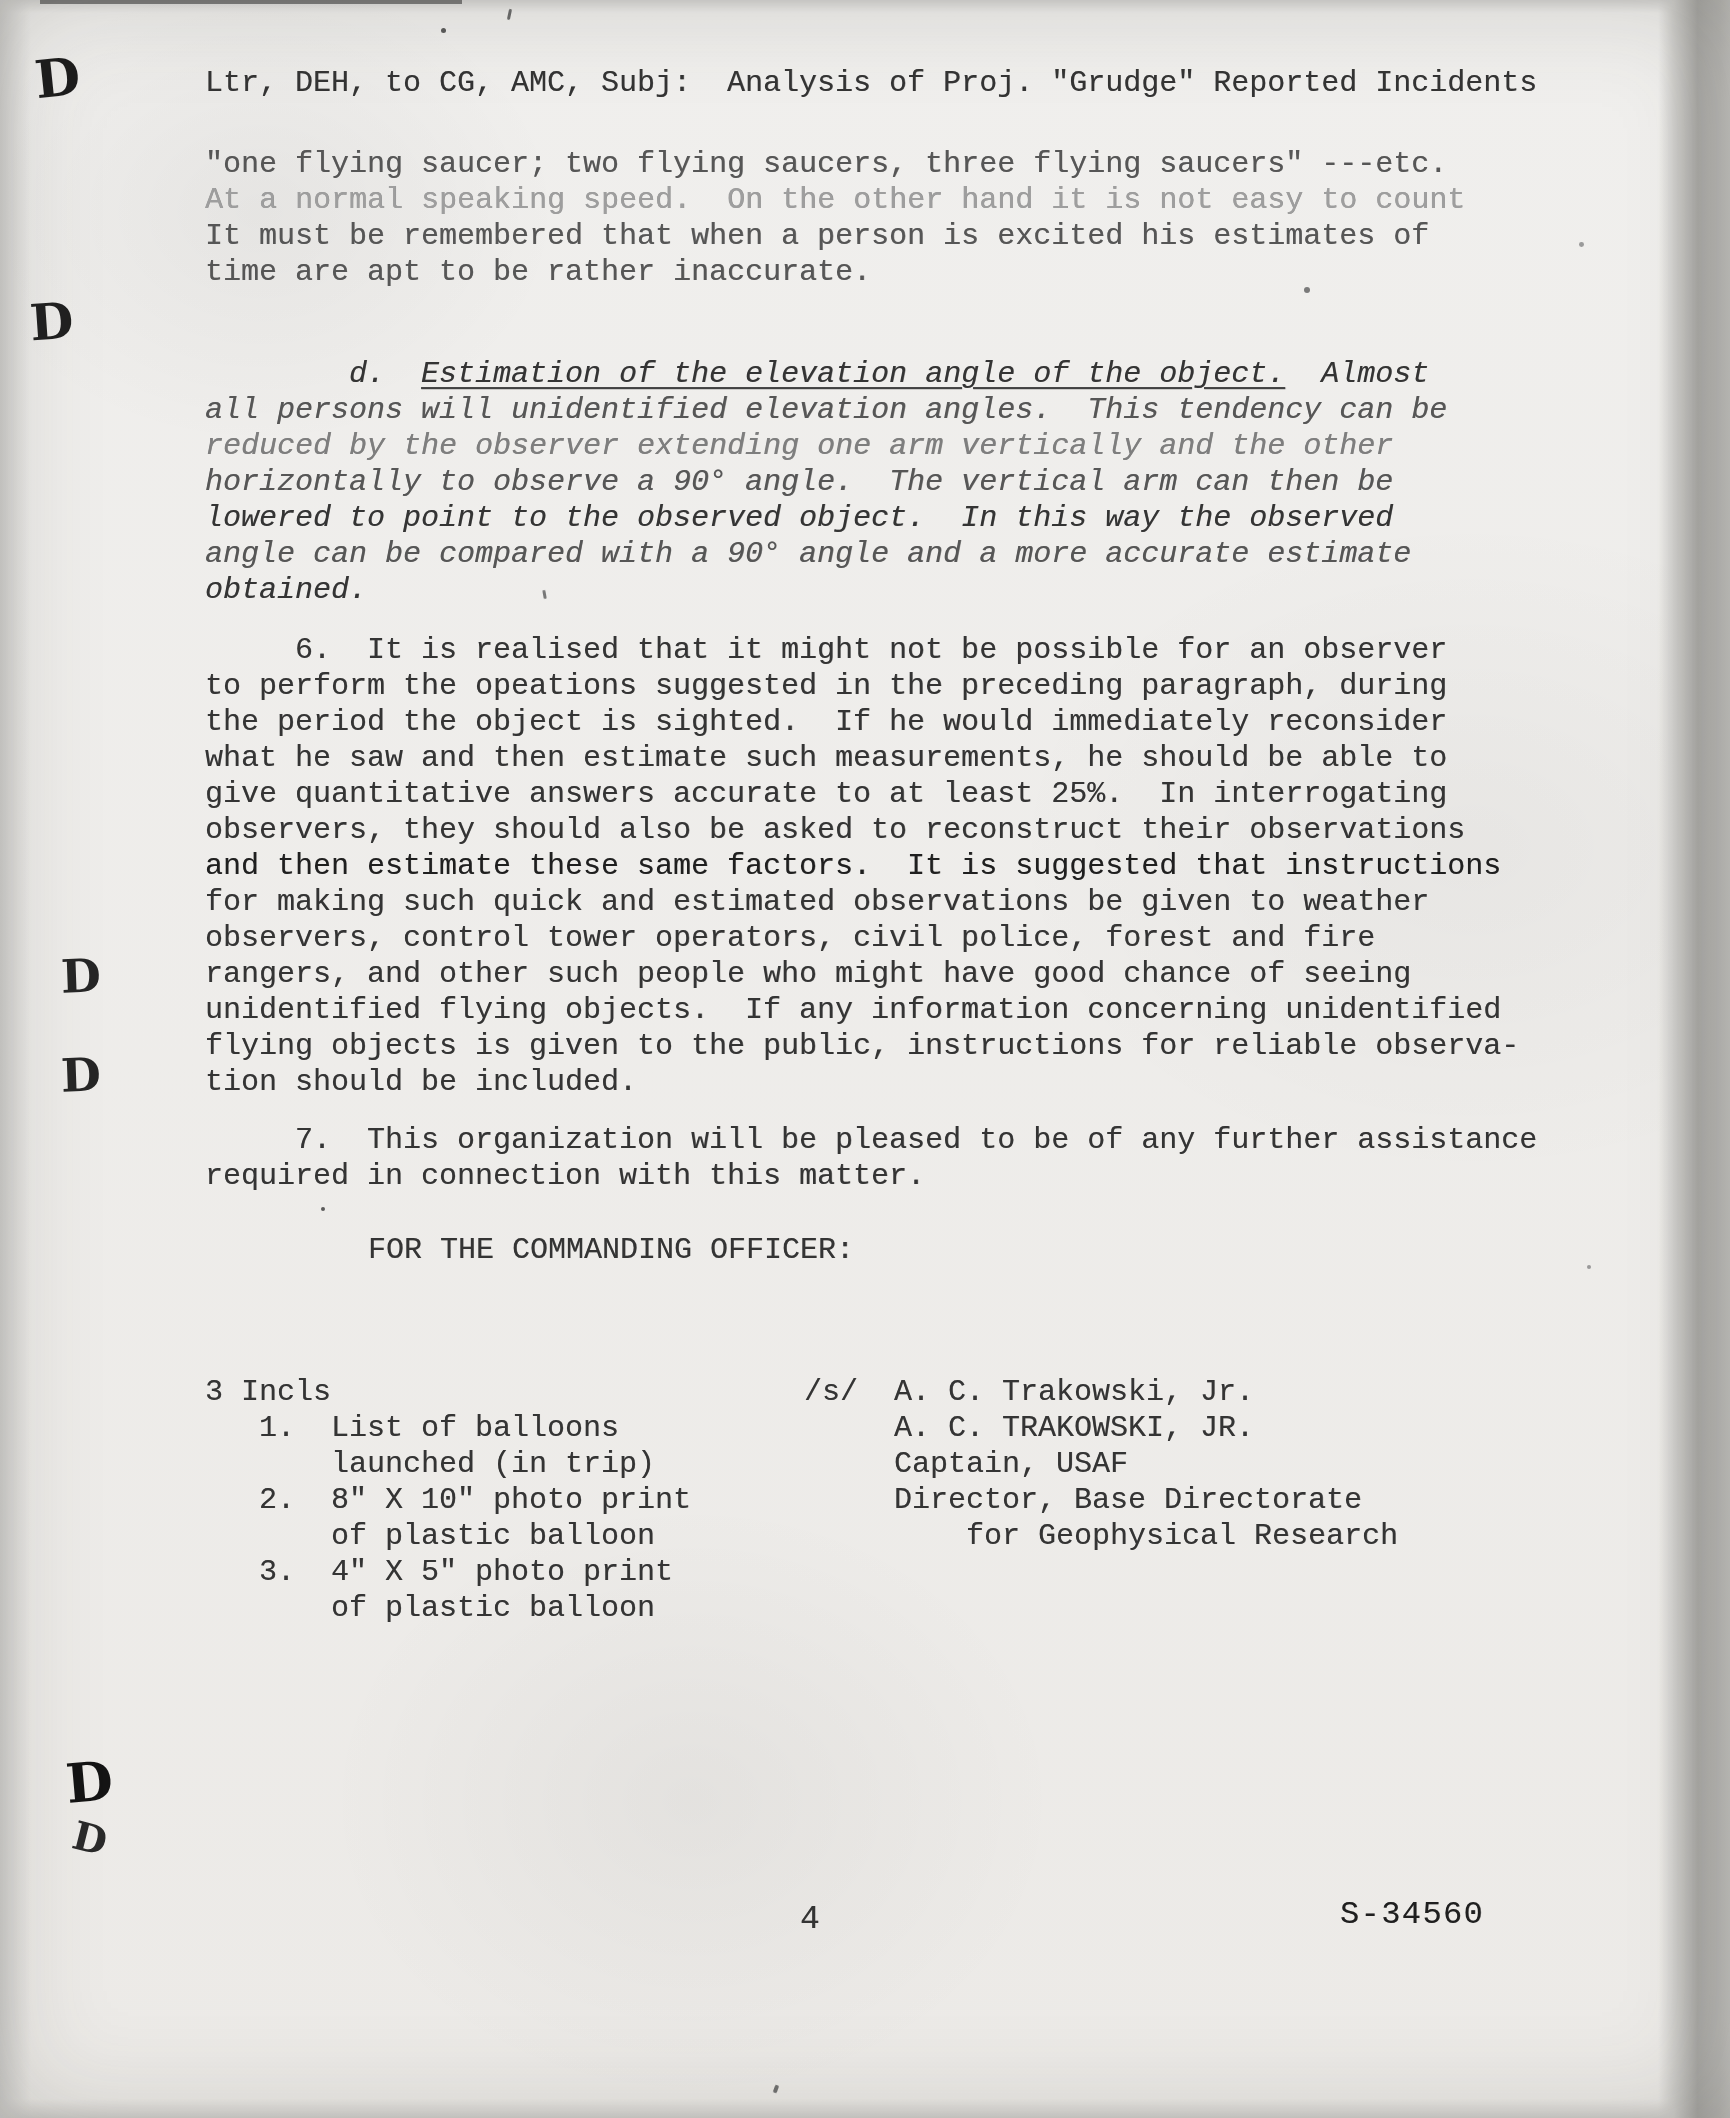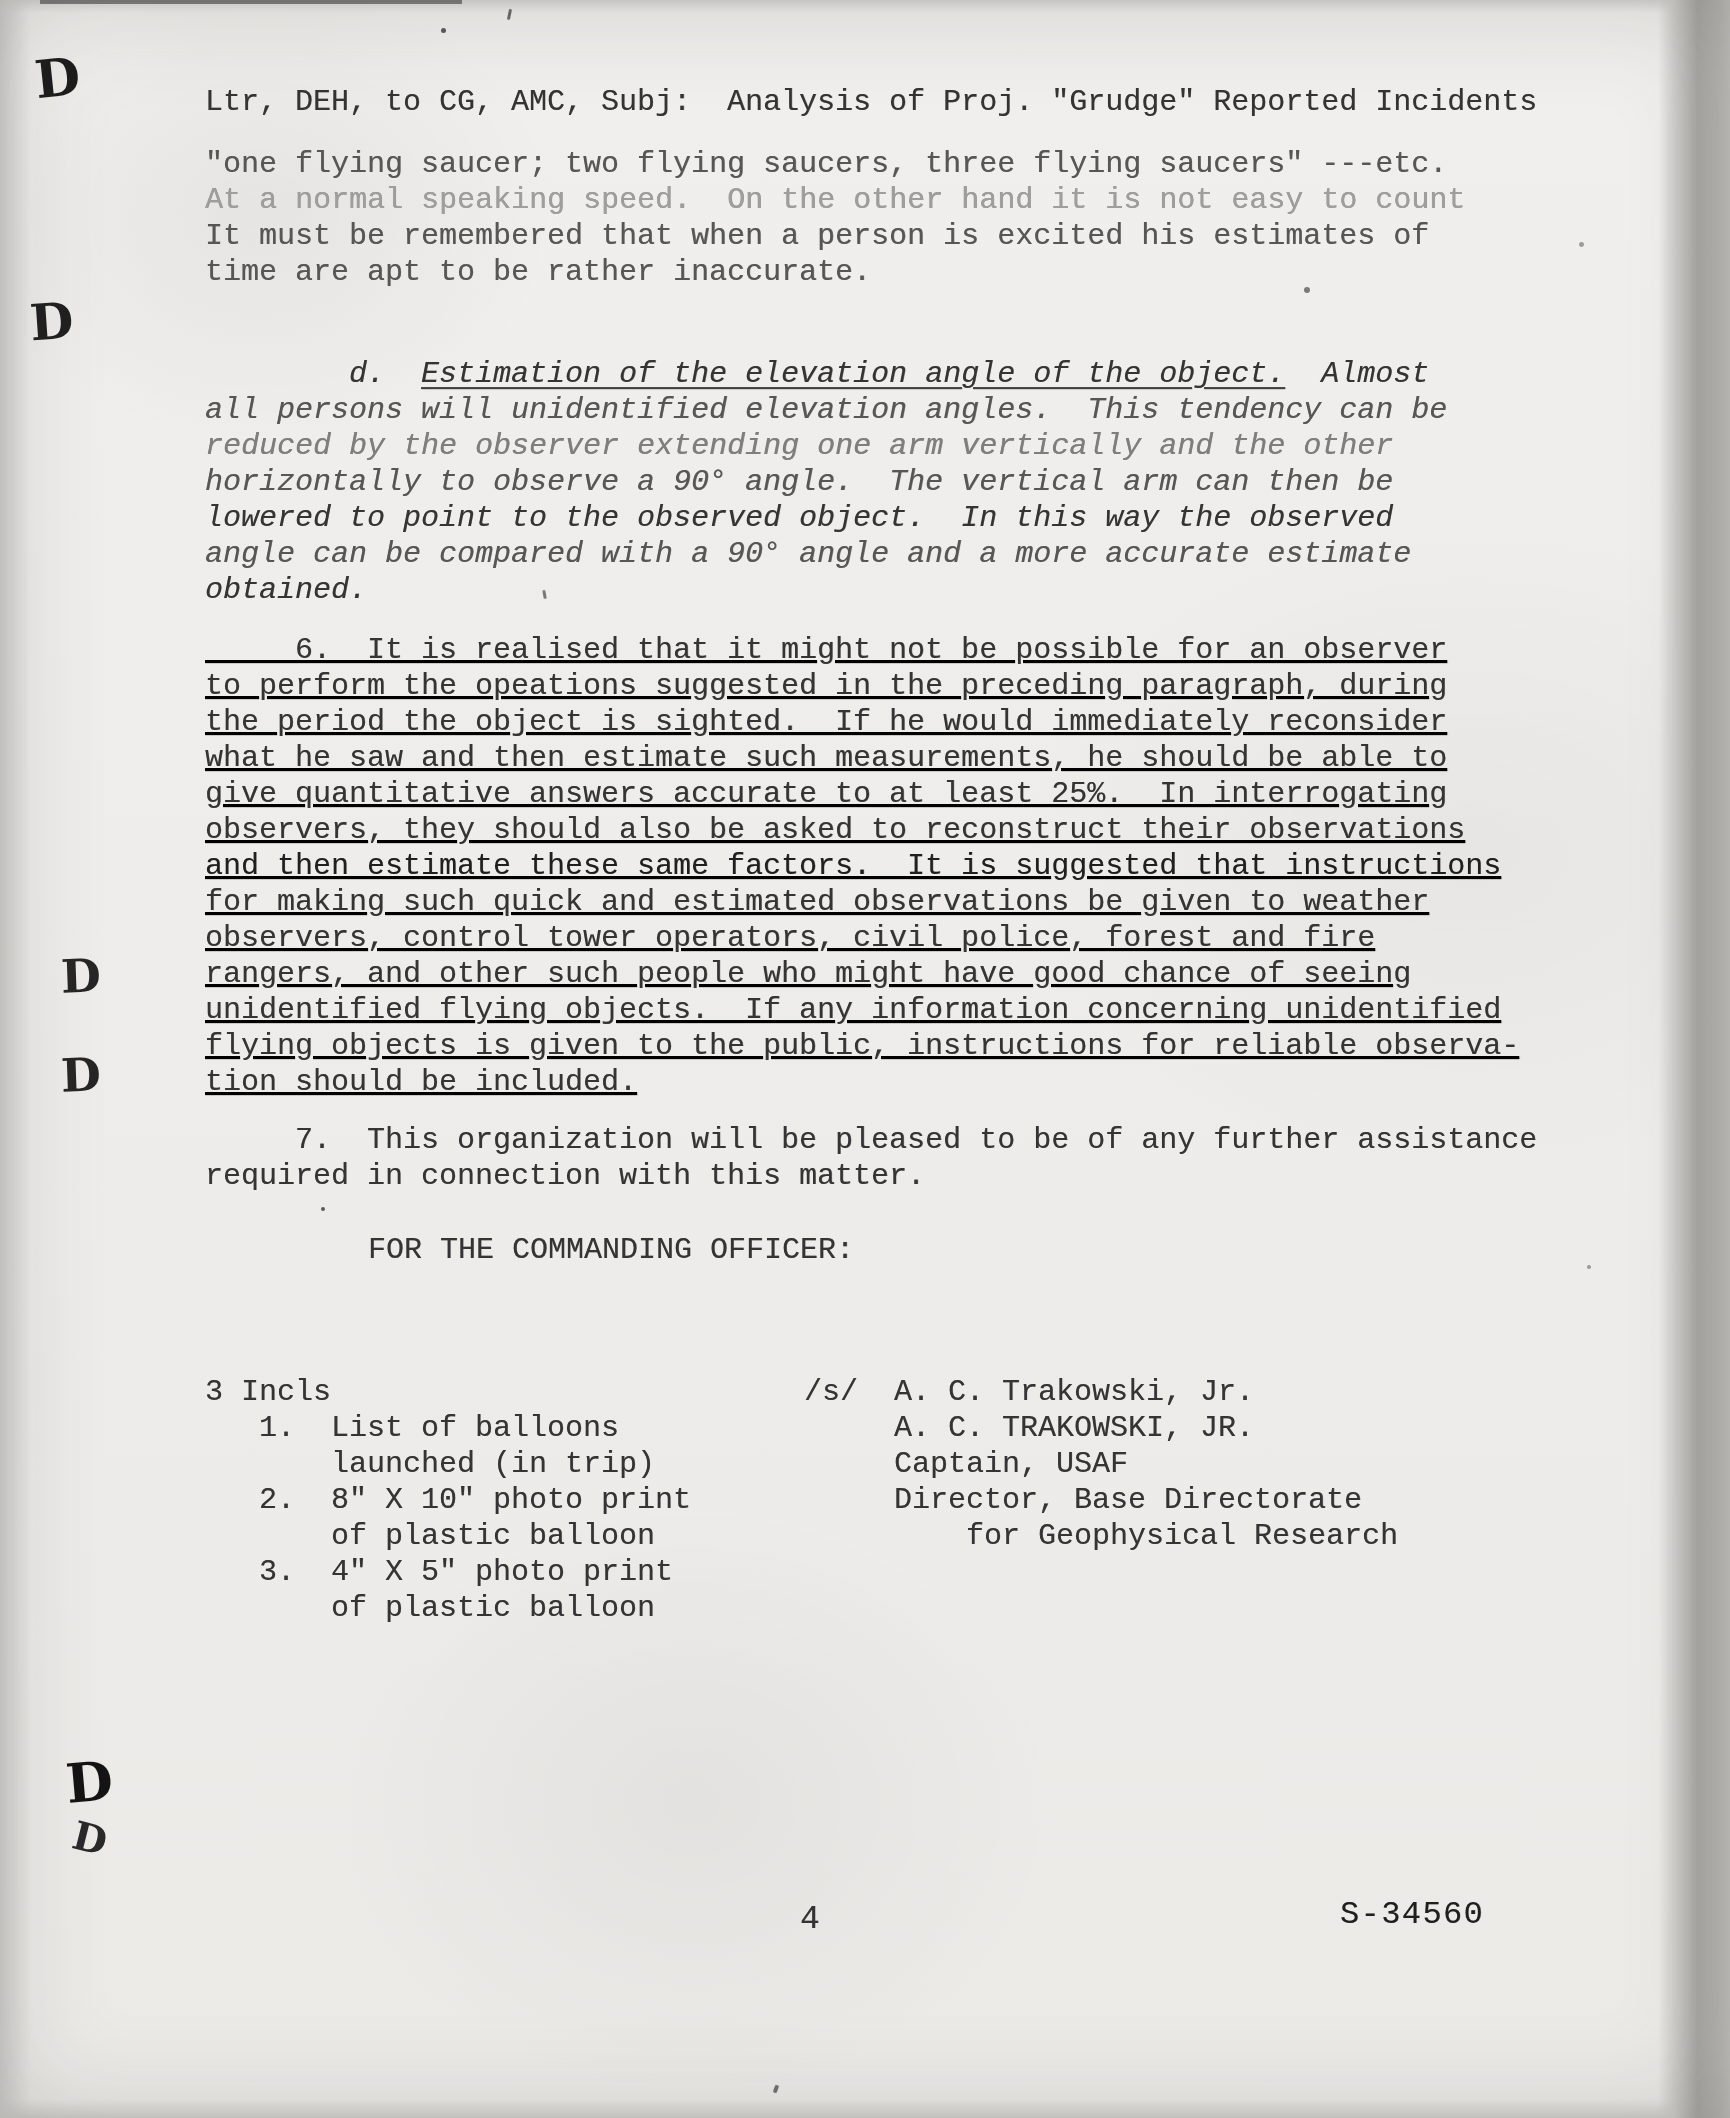--- a/index.html
+++ b/index.html
@@ -79,42 +79,42 @@
   <div class="speck" style="left:508px;top:8.6px;width:3.4px;height:10.6px;border-radius:1.4px;transform:rotate(12deg);background:#6a6a6a;"></div>
   <div class="speck" style="left:1304px;top:287px;width:6.2px;height:6.2px;background:#7a7a7a;"></div>
   <div class="speck" style="left:1579px;top:242px;width:4.8px;height:4.8px;background:#9a9a9a;"></div>
   <div class="speck" style="left:321px;top:1207px;width:4.3px;height:4.3px;"></div>
   <div class="speck" style="left:543px;top:590px;width:3.4px;height:8.6px;border-radius:1.4px;transform:rotate(-10deg);background:#777777;"></div>
   <div class="speck" style="left:1587px;top:1265px;width:4.3px;height:4.3px;background:#999999;"></div>
   <div class="speck" style="left:774px;top:2085px;width:3.8px;height:7.7px;border-radius:1.4px;transform:rotate(20deg);background:#707070;"></div>
 
   <div class="doc">
 
-    <div class="block" style="top:65px;margin-top:19px;">
+    <div class="block" style="top:65px;">
       <div class="tline c1">Ltr, DEH, to CG, AMC, Subj:  Analysis of Proj. "Grudge" Reported Incidents</div>
     </div>
 
     <div class="block" style="top:146px;">
       <div class="tline c2">"one flying saucer; two flying saucers, three flying saucers" ---etc.</div>
       <div class="tline c4">At a normal speaking speed.  On the other hand it is not easy to count</div>
       <div class="tline c2">It must be remembered that when a person is excited his estimates of</div>
       <div class="tline c2">time are apt to be rather inaccurate.</div>
     </div>
 
     <div class="block" style="top:356px;font-style:italic;">
       <div class="tline c1"><span>        d.  </span><span class="underline">Estimation of the elevation angle of the object.</span><span>  Almost</span></div>
       <div class="tline c2">all persons will unidentified elevation angles.  This tendency can be</div>
       <div class="tline c3">reduced by the observer extending one arm vertically and the other</div>
       <div class="tline c2">horizontally to observe a 90° angle.  The vertical arm can then be</div>
       <div class="tline c1">lowered to point to the observed object.  In this way the observed</div>
       <div class="tline c2">angle can be compared with a 90° angle and a more accurate estimate</div>
       <div class="tline c1">obtained.</div>
     </div>
 
-    <div class="block" style="top:632px;text-decoration:underline;">
+    <div class="block" style="top:632px;">
       <div class="tline c1">     6.  It is realised that it might not be possible for an observer</div>
       <div class="tline c1">to perform the opeations suggested in the preceding paragraph, during</div>
       <div class="tline c1">the period the object is sighted.  If he would immediately reconsider</div>
       <div class="tline c1">what he saw and then estimate such measurements, he should be able to</div>
       <div class="tline c1">give quantitative answers accurate to at least 25%.  In interrogating</div>
       <div class="tline c1">observers, they should also be asked to reconstruct their observations</div>
       <div class="tline c0">and then estimate these same factors.  It is suggested that instructions</div>
       <div class="tline c1">for making such quick and estimated observations be given to weather</div>
       <div class="tline c1">observers, control tower operators, civil police, forest and fire</div>
       <div class="tline c1">rangers, and other such people who might have good chance of seeing</div>

